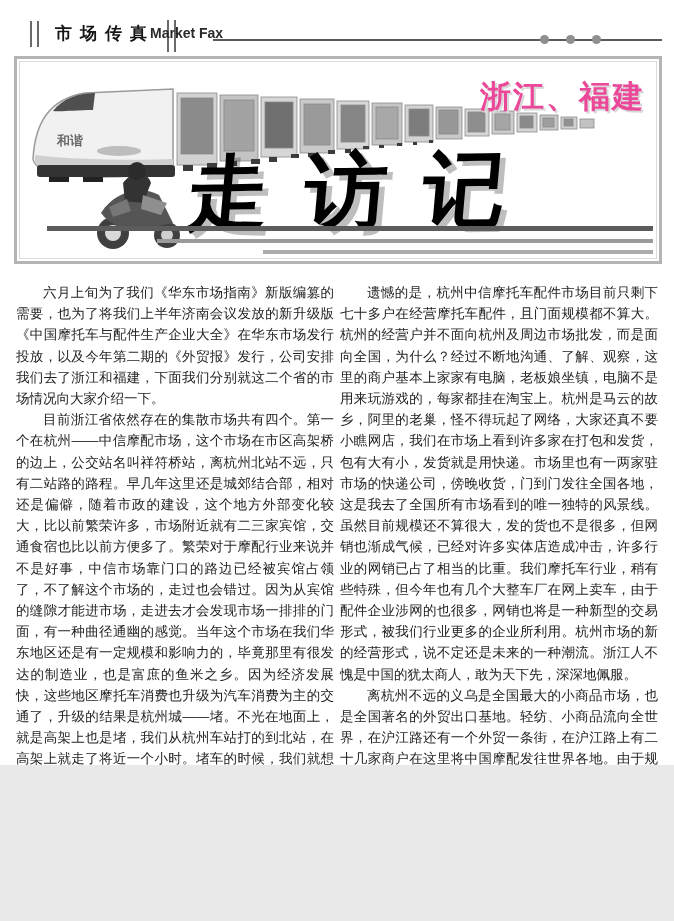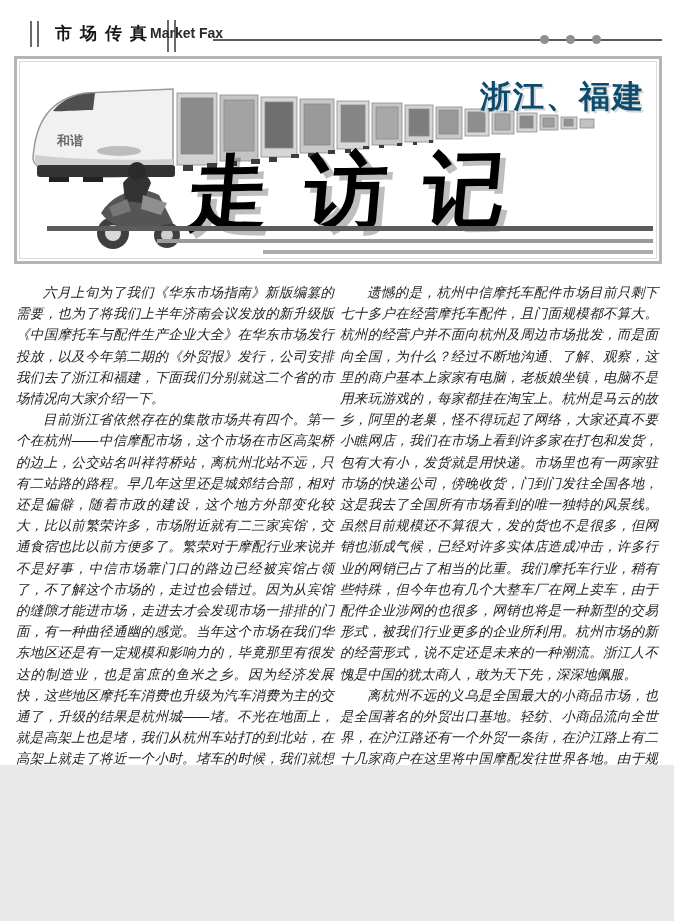--- a/index.html
+++ b/index.html
@@ -16,36 +16,36 @@
   .h-en{position:absolute;left:150px;top:13px;font-family:Liberation Sans, sans-serif;
         font-weight:bold;font-size:14px;color:#2a2a2a;}
   .h-dot{position:absolute;width:9px;height:9px;border-radius:50%;background:#8f8f8f;top:23px;}
   .h-dot.d1{left:540px}.h-dot.d2{left:566px}.h-dot.d3{left:592px}
 
   
   .banner{position:absolute;left:14px;top:56px;width:642px;height:202px;background:#fff;
           border:3px solid #b5b5b5;box-shadow:inset 0 0 0 2px #ffffff,inset 0 0 0 3px #dcdcdc;}
   .train-svg{position:absolute;left:6px;top:8px;}
   .region{position:absolute;right:14px;top:20px;text-align:right;font-weight:900;
-          font-size:31px;line-height:36px;color:#0c4a6e;letter-spacing:2px;
+          font-size:31px;line-height:36px;color:#ec4899;letter-spacing:2px;
           text-shadow:2px 2px 0 #d8d8d8;}
   .moto-svg{position:absolute;left:66px;top:92px;}
   .callig{position:absolute;left:170px;top:78px;font-family:"DejaVu Serif",serif;
           font-weight:bold;font-size:82px;letter-spacing:36px;color:#000;white-space:nowrap;
           transform:skewX(-6deg) rotate(-1deg);text-shadow:6px 5px 0 rgba(40,40,40,.3);}
   .bbar{position:absolute;right:6px;height:4px;}
   .bbar.b1{left:30px;bottom:30px;background:#5c5c5c;height:5px;}
   .bbar.b2{left:140px;bottom:18px;background:#9a9a9a;}
   .bbar.b3{left:246px;bottom:7px;background:#ababab;}
 
   
   .article{position:absolute;top:282px;left:0;right:0;display:flex;padding:0 16px;gap:6px;}
   .col{width:320px;}
   .col p{margin:0;font-size:13.5px;line-height:21.2px;text-align:justify;color:#222;}
-  .col p.indent{text-indent:2em;font-style:italic;}
+  .col p.indent{text-indent:2em;}
 
   
   .footer{position:absolute;left:0;right:0;top:857px;height:64px;}
   .f-line{position:absolute;left:8px;right:0;top:1px;height:2px;background:#3e3e3e;}
   .f-page{position:absolute;left:22px;top:24px;font-size:13px;letter-spacing:3px;color:#222;}
   .f-logo{position:absolute;left:76px;top:9px;}
   .f-company{position:absolute;left:140px;top:11px;width:148px;}
   .f-co-name{font-size:13px;font-weight:bold;color:#333;letter-spacing:.5px;white-space:nowrap;}
   .f-co-en{font-size:6.5px;color:#8a8a8a;letter-spacing:.4px;margin-top:1px;white-space:nowrap;}
   .f-co-slogan{font-size:10px;color:#555;font-style:italic;text-align:left;margin-top:2px;white-space:nowrap;}

